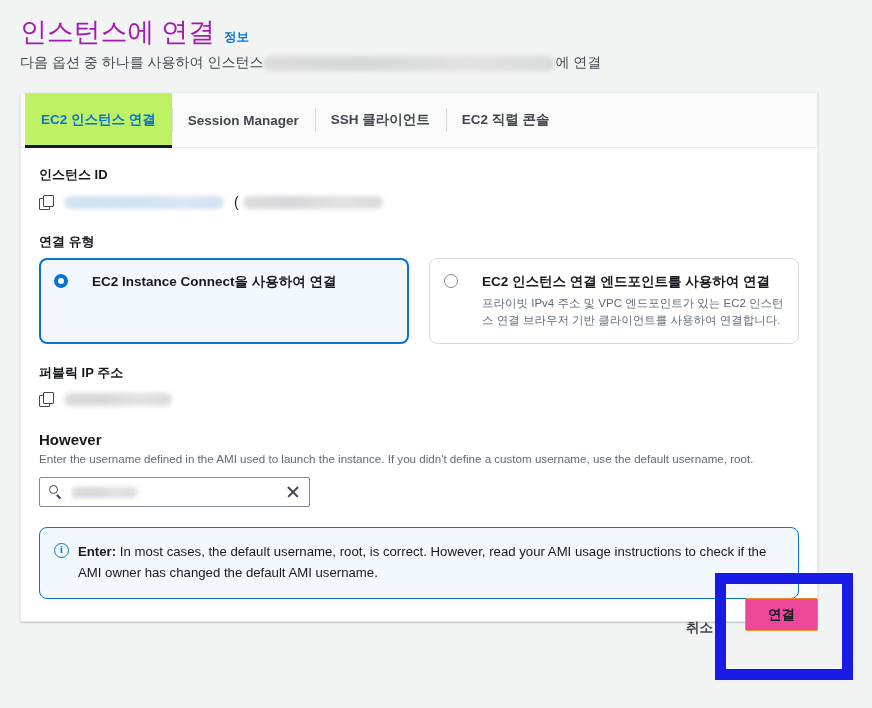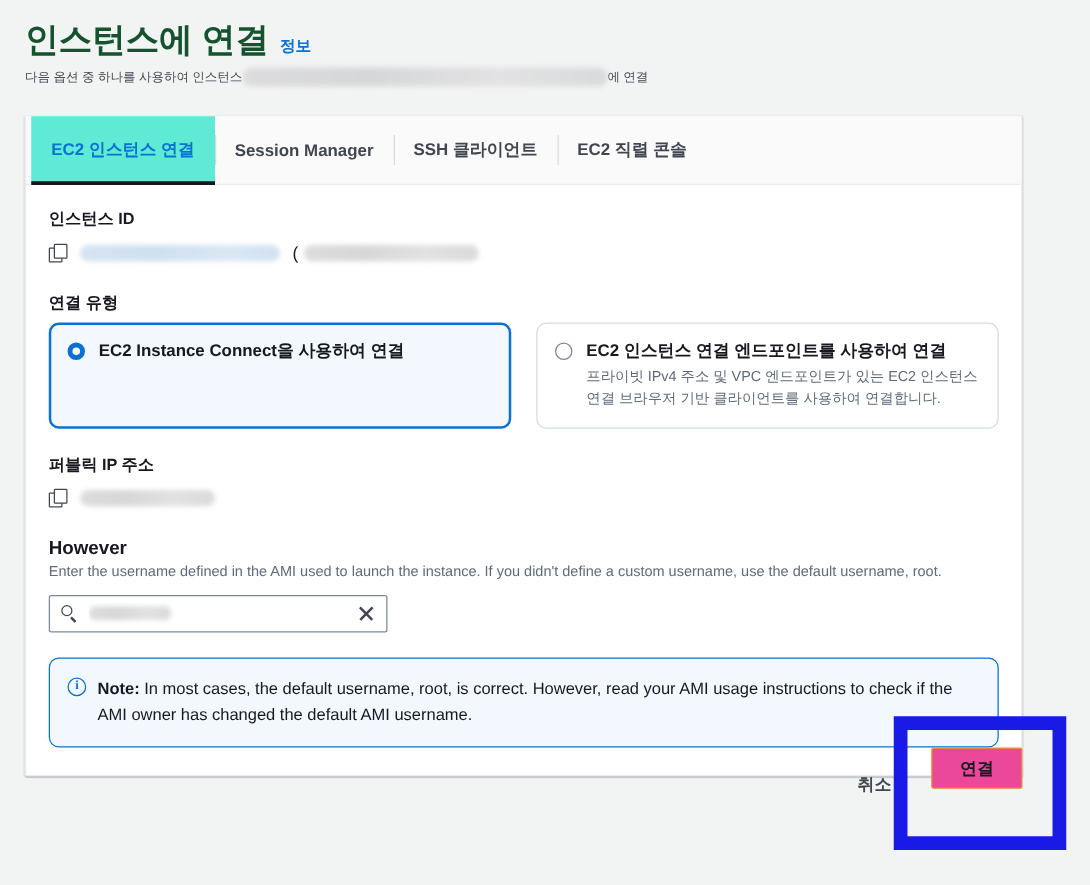--- a/index.html
+++ b/index.html
@@ -21,36 +21,36 @@
   .page-header {
     padding: 16px 20px 0 20px;
   }
   .page-title-row {
     display: flex;
     align-items: baseline;
     gap: 9px;
   }
   .page-title {
     font-size: 27px;
-    font-weight: 700;
+    font-weight: 400;
     letter-spacing: -0.2px;
-    color: #14532d;
+    color: #a21caf;
     line-height: 1.2;
   }
   .info-link {
     font-size: 12.5px;
     font-weight: 700;
     color: #0972d3;
     text-decoration: none;
     cursor: pointer;
   }
 
   .page-subtitle {
     margin-top: 6px;
-    font-size: 10px;
+    font-size: 14px;
     color: #414750;
     display: flex;
     align-items: center;
     gap: 0px;
     white-space: nowrap;
   }
 
   
   .redact {
     display: inline-block;
@@ -102,21 +102,21 @@
     content: "";
     position: absolute;
     left: 0;
     top: 15px;
     bottom: 15px;
     width: 1px;
     background: #d5dbdb;
   }
   .tab.active {
     color: #0972d3;
-    background: #5eead4;
+    background: #bef264;
   }
   .tab.active::after {
     content: "";
     position: absolute;
     left: 0;
     right: 0;
     bottom: -1px;
     height: 3px;
     background: #16191f;
   }
@@ -175,21 +175,21 @@
     display: flex;
     gap: 20px;
   }
   .radio-tile {
     flex: 1 1 0;
     border: 1px solid #d5dbdb;
     border-radius: 8px;
     padding: 13px 14px 14px 14px;
     box-sizing: border-box;
     display: flex;
-    gap: 11px;
+    gap: 24px;
     cursor: pointer;
     background: #ffffff;
   }
   .radio-tile.selected {
     border: 2px solid #0972d3;
     background: #f2f8fd;
     padding: 12px 13px 13px 13px;
   }
   .radio-mark {
     flex: 0 0 auto;
@@ -441,21 +441,21 @@
     <div class="search-input">
       <span class="mag-icon"></span>
       <span class="input-value">
         <span class="redact gray" style="width:66px;height:11px;"></span>
       </span>
       <span class="clear-x"></span>
     </div>
 
     <div class="note">
       <span class="note-icon">i</span>
-      <span class="note-text"><b>Note:</b><span> In most cases, the default username, root, is correct. However, read your AMI usage instructions to check if the AMI owner has changed the default AMI username.</span></span>
+      <span class="note-text"><b>Enter:</b><span> In most cases, the default username, root, is correct. However, read your AMI usage instructions to check if the AMI owner has changed the default AMI username.</span></span>
     </div>
 
   </div>
 </div>
 
 <div class="actions">
   <button class="btn-link">취소</button>
   <button class="btn-primary">연결</button>
 </div>
 

